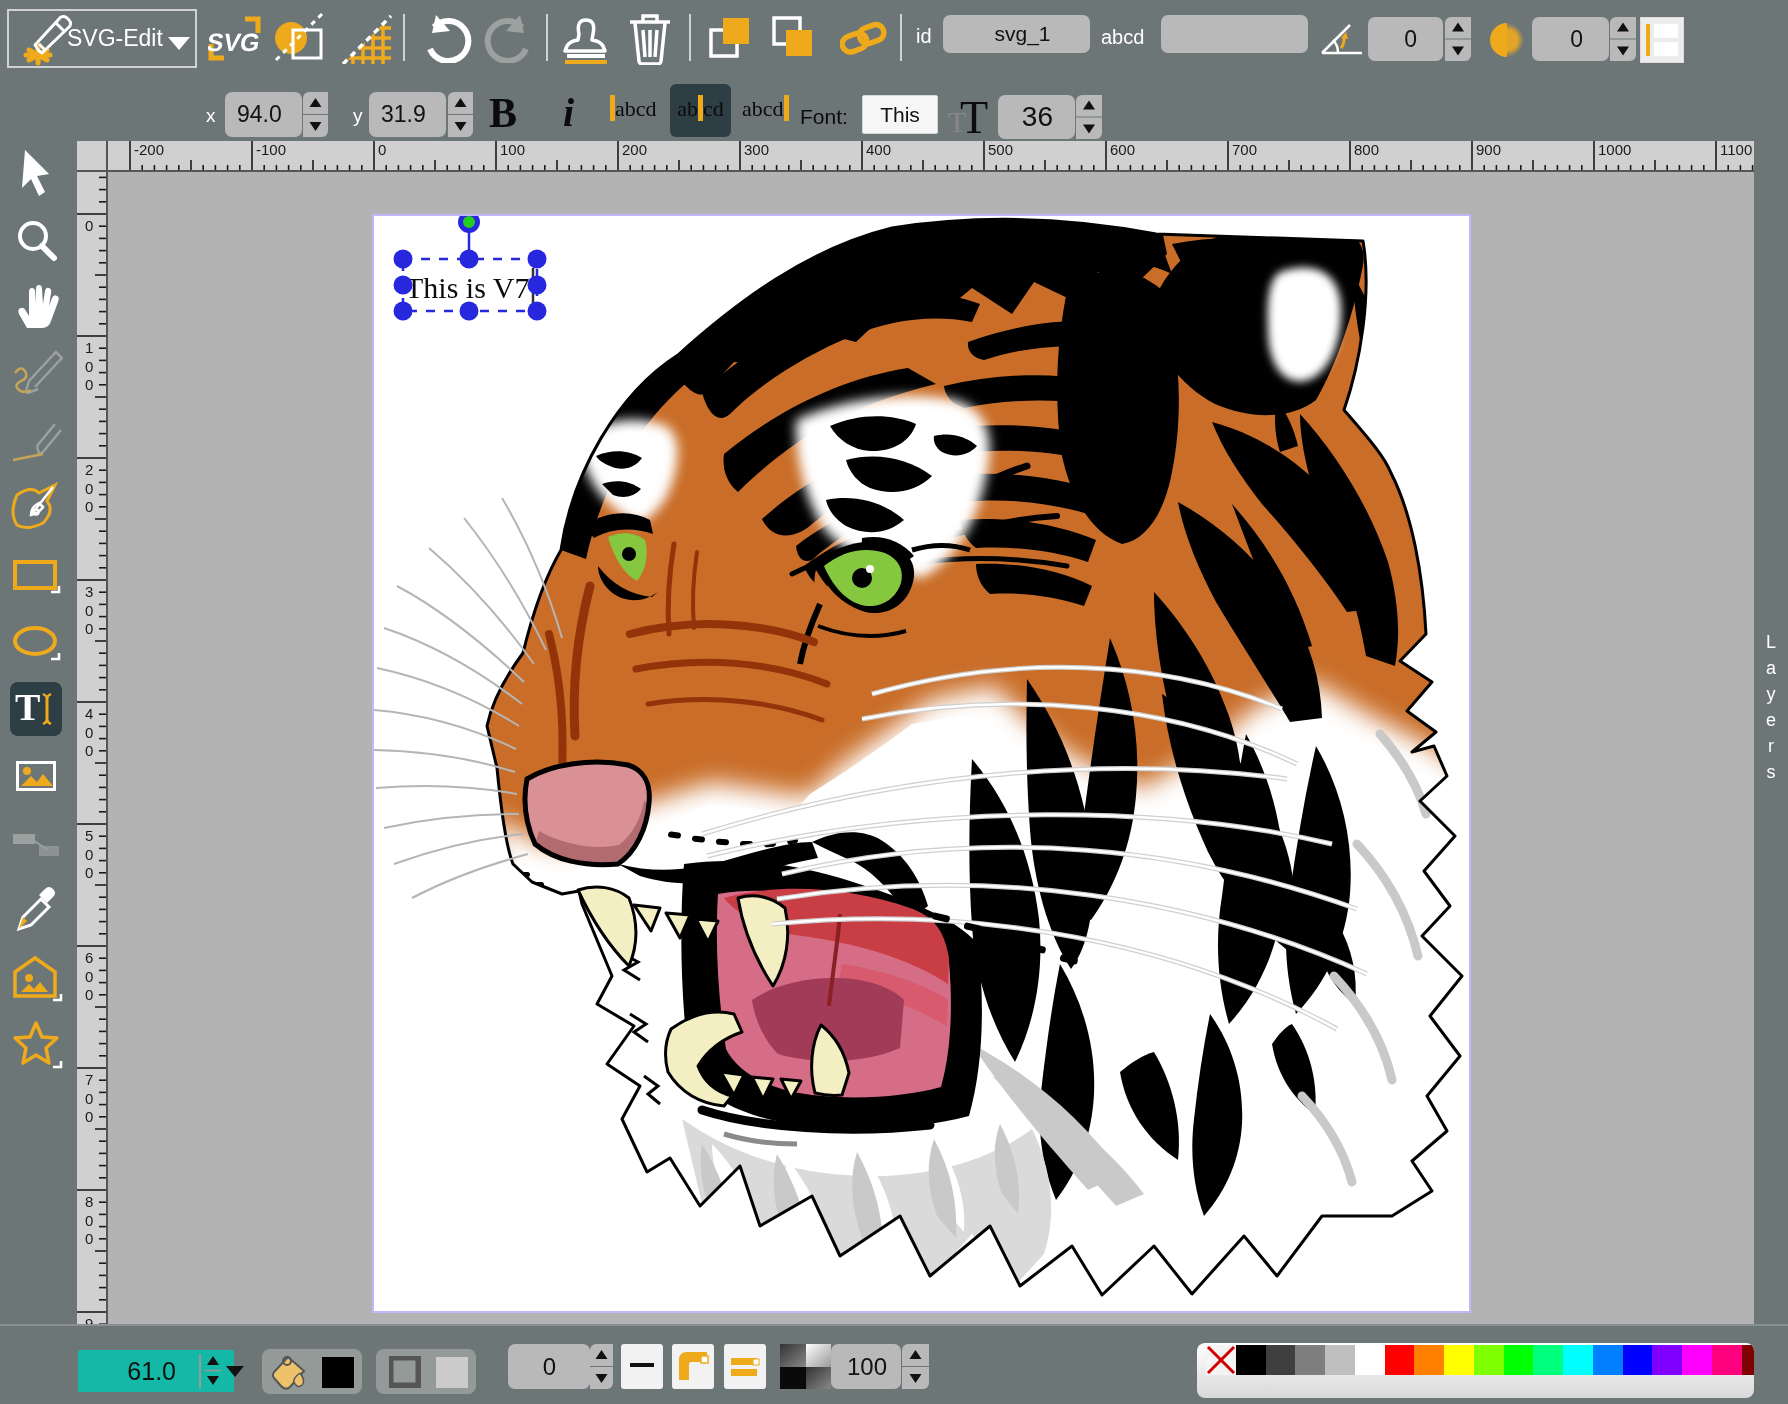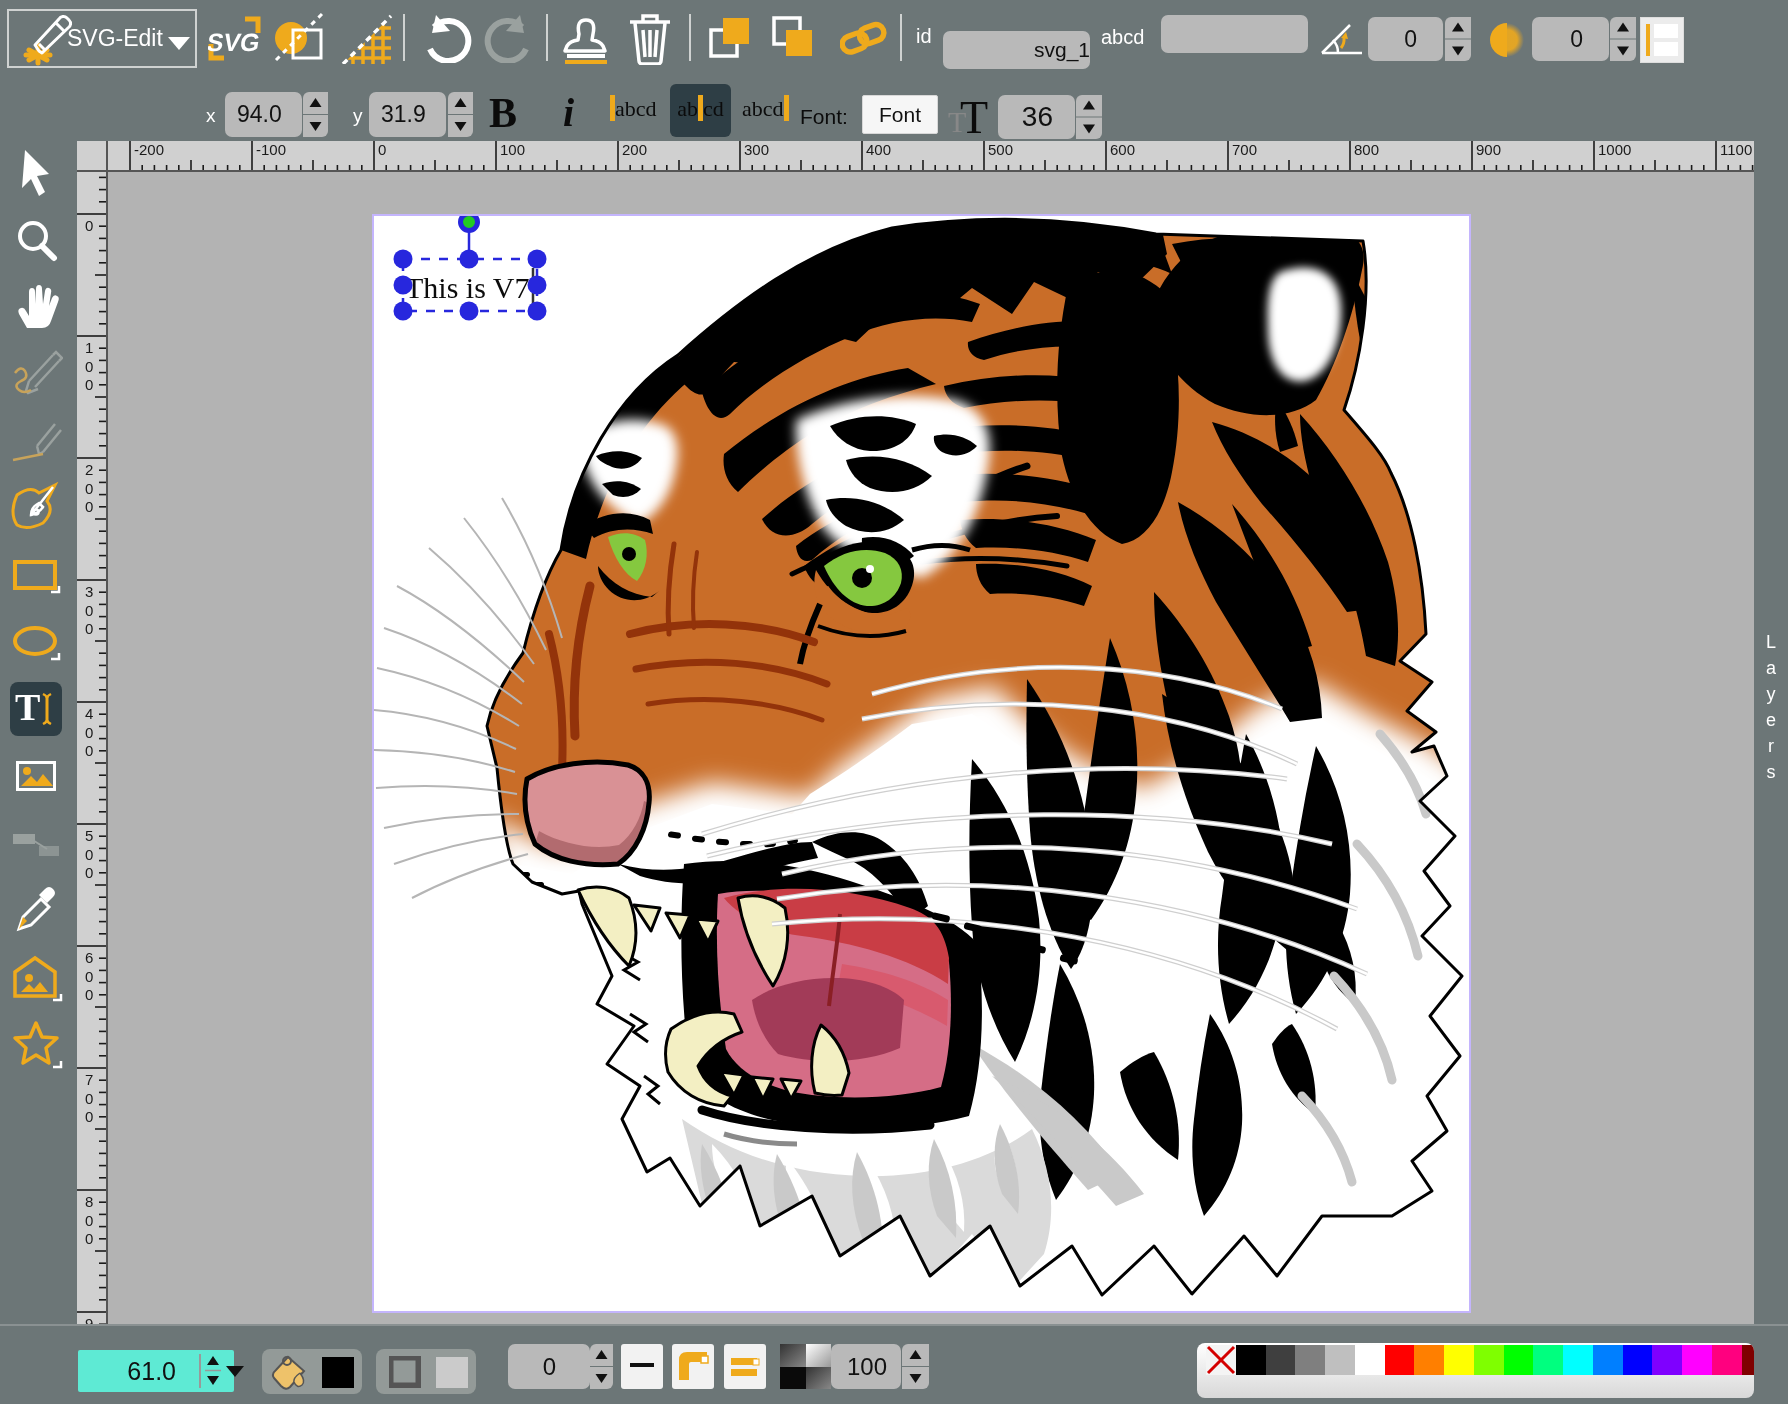--- a/index.html
+++ b/index.html
@@ -642,21 +642,21 @@
 <rect x="14" y="14" width="26" height="26" fill="#efaa1c"></rect>
 </svg></div>
 <div class="abs" style="left:840px;top:16px;width:48px;height:44px"><svg width="48" height="44">
 <g stroke="#efaa1c" stroke-width="5.5" fill="none" transform="rotate(-20 24 22)">
 <rect x="1" y="15" width="25" height="16" rx="8"></rect>
 <rect x="20" y="13" width="25" height="16" rx="8"></rect>
 </g>
     </svg></div>
 <div class="abs" style="left:900px;top:14px;width:2px;height:47px;background:#cfd2d1"></div>
 <div style="position:absolute;left:916px;top:25px;color:#fff;font-size:20px;font-weight:normal;white-space:nowrap">id</div>
-<div style="position:absolute;left:943px;top:31px;width:147px;height:38px;background:#b9b9b9;border-radius:7px;color:#111;font-size:21px;line-height:38px;text-align:right;padding-left:12px;box-sizing:border-box;white-space:nowrap">svg_1</div>
+<div style="position:absolute;left:943px;top:15px;width:147px;height:38px;background:#b9b9b9;border-radius:7px;color:#111;font-size:21px;line-height:38px;text-align:center;padding-left:12px;box-sizing:border-box;white-space:nowrap">svg_1</div>
 <div style="position:absolute;left:1101px;top:26px;color:#fff;font-size:20px;font-weight:normal;white-space:nowrap">abcd</div>
 <div style="position:absolute;left:1161px;top:15px;width:147px;height:38px;background:#b9b9b9;border-radius:7px;color:#111;font-size:21px;line-height:38px;text-align:left;padding-left:12px;box-sizing:border-box;white-space:nowrap"></div>
 <div class="abs" style="left:1320px;top:22px;width:44px;height:34px"><svg width="44" height="34">
 <g stroke="#fff" stroke-width="2.5" fill="none">
 <line x1="2" y1="31" x2="42" y2="31"></line>
         <line x1="2" y1="31" x2="30" y2="3"></line>
 <path d="M18,31 a18,18 0 0 0 -5,-13"></path>
       </g>
 <path d="M24,16 a14,14 0 0 1 -3,10" stroke="#efaa1c" stroke-width="3" fill="none"></path>
 <path d="M26,10 l-5,6 7,1 z" fill="#efaa1c"></path>
@@ -711,21 +711,21 @@
 <path d="M0,23.0 h25 v16.0 a6,6 0 0 1 -6,6 h-19 z" fill="#b9b9b9"></path>
 <path d="M6.5,15.0 l6,-9 l6,9 z" fill="#111"></path>
 <path d="M6.5,30.0 l6,9 l6,-9 z" fill="#111"></path>
 </svg></div>
 <div class="abs" style="left:489px;top:89px;color:#0b0b0b;font-family:'Liberation Serif',serif;font-weight:bold;font-size:42px">B</div>
 <div class="abs" style="left:563px;top:89px;color:#0b0b0b;font-family:'Liberation Serif',serif;font-weight:bold;font-style:italic;font-size:40px">i</div>
 <div class="abs" style="left:610px;top:84px;width:46px;height:53px;text-align:center;line-height:50px;white-space:nowrap"><span style="display:inline-block;width:5px;height:26px;background:#efaa1c;vertical-align:-5px"></span><span style="font-family:'Liberation Serif',serif;font-size:22px;color:#0b0b0b">abcd</span></div>
 <div class="abs" style="left:670px;top:84px;background:#2e3e45;border-radius:6px;width:61px;height:53px;text-align:center;line-height:50px;white-space:nowrap"><span style="font-family:'Liberation Serif',serif;font-size:22px;color:#0b0b0b">ab</span><span style="display:inline-block;width:5px;height:26px;background:#efaa1c;vertical-align:-5px"></span><span style="font-family:'Liberation Serif',serif;font-size:22px;color:#0b0b0b">cd</span></div>
 <div class="abs" style="left:742px;top:84px;width:46px;height:53px;text-align:center;line-height:50px;white-space:nowrap"><span style="font-family:'Liberation Serif',serif;font-size:22px;color:#0b0b0b">abcd</span><span style="display:inline-block;width:5px;height:26px;background:#efaa1c;vertical-align:-5px"></span></div>
 <div style="position:absolute;left:800px;top:105px;color:#0b0b0b;font-size:21px;font-weight:normal;white-space:nowrap">Font:</div>
-<div class="abs" style="left:862px;top:95px;width:76px;height:39px;background:#f6f6f6;border:1px solid #d8d8d8;border-radius:2px;color:#111;font-size:21px;text-align:center;line-height:37px">Font</div>
+<div class="abs" style="left:862px;top:95px;width:76px;height:39px;background:#f6f6f6;border:1px solid #d8d8d8;border-radius:2px;color:#111;font-size:21px;text-align:center;line-height:37px">This</div>
 <div class="abs" style="left:948px;top:96px;width:48px;height:42px"><svg width="48" height="42">
       <text x="0" y="36" font-family="Liberation Serif, serif" font-size="30" fill="#888">T</text>
       <text x="12" y="37" font-family="Liberation Serif, serif" font-size="46" fill="#0b0b0b">T</text>
     </svg></div>
 <div style="position:absolute;left:998px;top:95px;width:77px;height:44px;background:#b9b9b9;border-radius:7px;color:#111;font-size:28px;line-height:44px;text-align:right;padding-right:22px;box-sizing:border-box;white-space:nowrap">36</div>
 <div style="position:absolute;left:1076px;top:95px;width:26px;height:44px">
 <svg width="26" height="44">
 <path d="M0,6 a6,6 0 0 1 6,-6 h20 v21.5 h-26 z" fill="#b9b9b9"></path>
 <path d="M0,22.5 h26 v15.5 a6,6 0 0 1 -6,6 h-20 z" fill="#b9b9b9"></path>
 <path d="M7.0,14.5 l6,-9 l6,9 z" fill="#111"></path>
@@ -807,21 +807,21 @@
       </svg></div>
   </div>
 <div class="abs" style="left:1754px;top:0;width:34px;height:1404px">
     <div style="position:absolute;left:0;top:632px;width:34px;text-align:center;color:#fff;font-size:18px">L</div>
     <div style="position:absolute;left:0;top:658px;width:34px;text-align:center;color:#fff;font-size:18px">a</div>
     <div style="position:absolute;left:0;top:684px;width:34px;text-align:center;color:#fff;font-size:18px">y</div>
     <div style="position:absolute;left:0;top:710px;width:34px;text-align:center;color:#fff;font-size:18px">e</div>
     <div style="position:absolute;left:0;top:736px;width:34px;text-align:center;color:#fff;font-size:18px">r</div>
     <div style="position:absolute;left:0;top:762px;width:34px;text-align:center;color:#fff;font-size:18px">s</div>
   </div>
-<div class="abs" style="left:78px;top:1350px;width:156px;height:42px;background:#5eead4;border-radius:2px">
+<div class="abs" style="left:78px;top:1350px;width:156px;height:42px;background:#14b8a6;border-radius:2px">
 <div style="position:absolute;right:58px;top:0;height:42px;line-height:42px;font-size:25px;color:#111">61.0</div>
 <div style="position:absolute;left:121px;top:4px;width:1.5px;height:34px;background:#999"></div>
 <svg style="position:absolute;left:125px;top:0" width="20" height="42">
       <path d="M4,15 l6,-9 6,9 z" fill="#111"></path>
       <path d="M4,26 l6,9 6,-9 z" fill="#111"></path>
       <line x1="2" y1="20.5" x2="18" y2="20.5" stroke="#999" stroke-width="1.5"></line>
     </svg>
 <svg style="position:absolute;left:146px;top:0" width="22" height="42">
       <path d="M2,16 l18,0 -9,11 z" fill="#111"></path>
     </svg>

